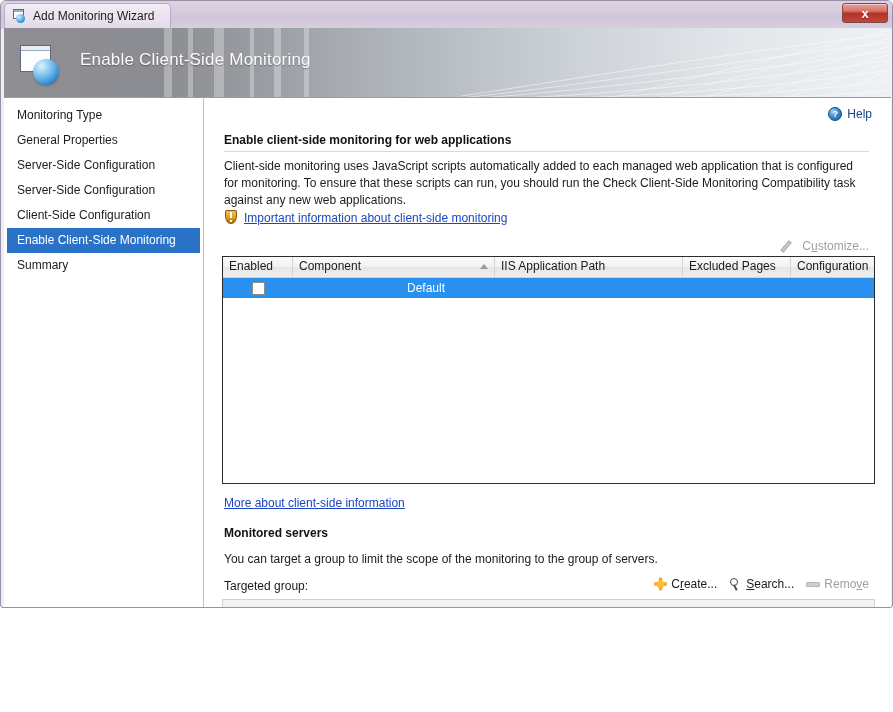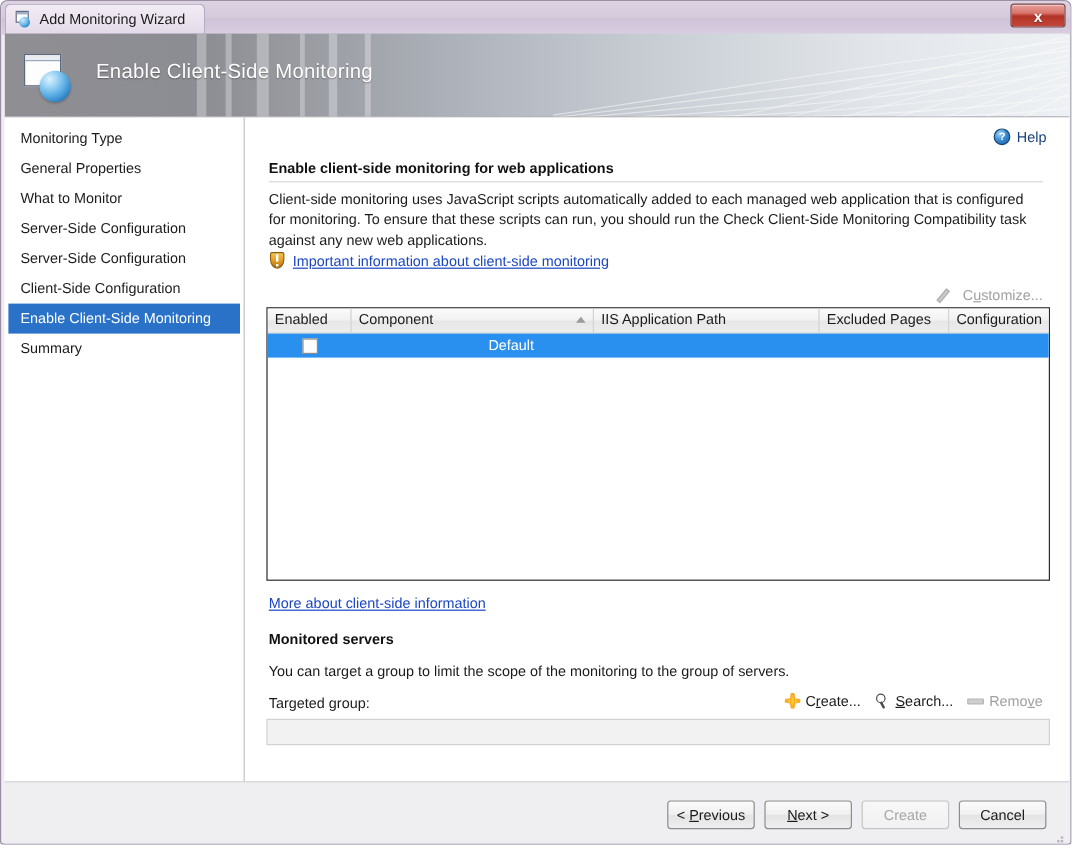--- a/index.html
+++ b/index.html
@@ -12,21 +12,21 @@
     font-family: "Liberation Sans", sans-serif;
     font-size: 12px;
     color: #000000;
     -webkit-font-smoothing: none;
   }
 
   
   #window {
     position: relative;
     width: 893px;
-    height: 704px;
+    height: 608px;
     box-sizing: border-box;
     background: #efeef1;
     border: 1px solid #9a8fa5;
     border-radius: 6px 6px 3px 3px;
     overflow: hidden;
   }
   #frame-inner {
     position: absolute;
     left: 0; top: 0;
     width: 893px;
@@ -629,21 +629,20 @@
           <span class="ball"></span>
     </div>
     <div id="banner-title">Enable Client-Side Monitoring</div>
   </div>
 
   <div id="content">
 
     <div id="sidebar">
       <div class="nav-item">Monitoring Type</div>
       <div class="nav-item">General Properties</div>
-      <div class="nav-item">What to Monitor</div>
       <div class="nav-item">Server-Side Configuration</div>
       <div class="nav-item">Server-Side Configuration</div>
       <div class="nav-item">Client-Side Configuration</div>
       <div class="nav-item selected">Enable Client-Side Monitoring</div>
       <div class="nav-item">Summary</div>
     </div>
 
     <div id="main">
 
       <div id="help-link">

